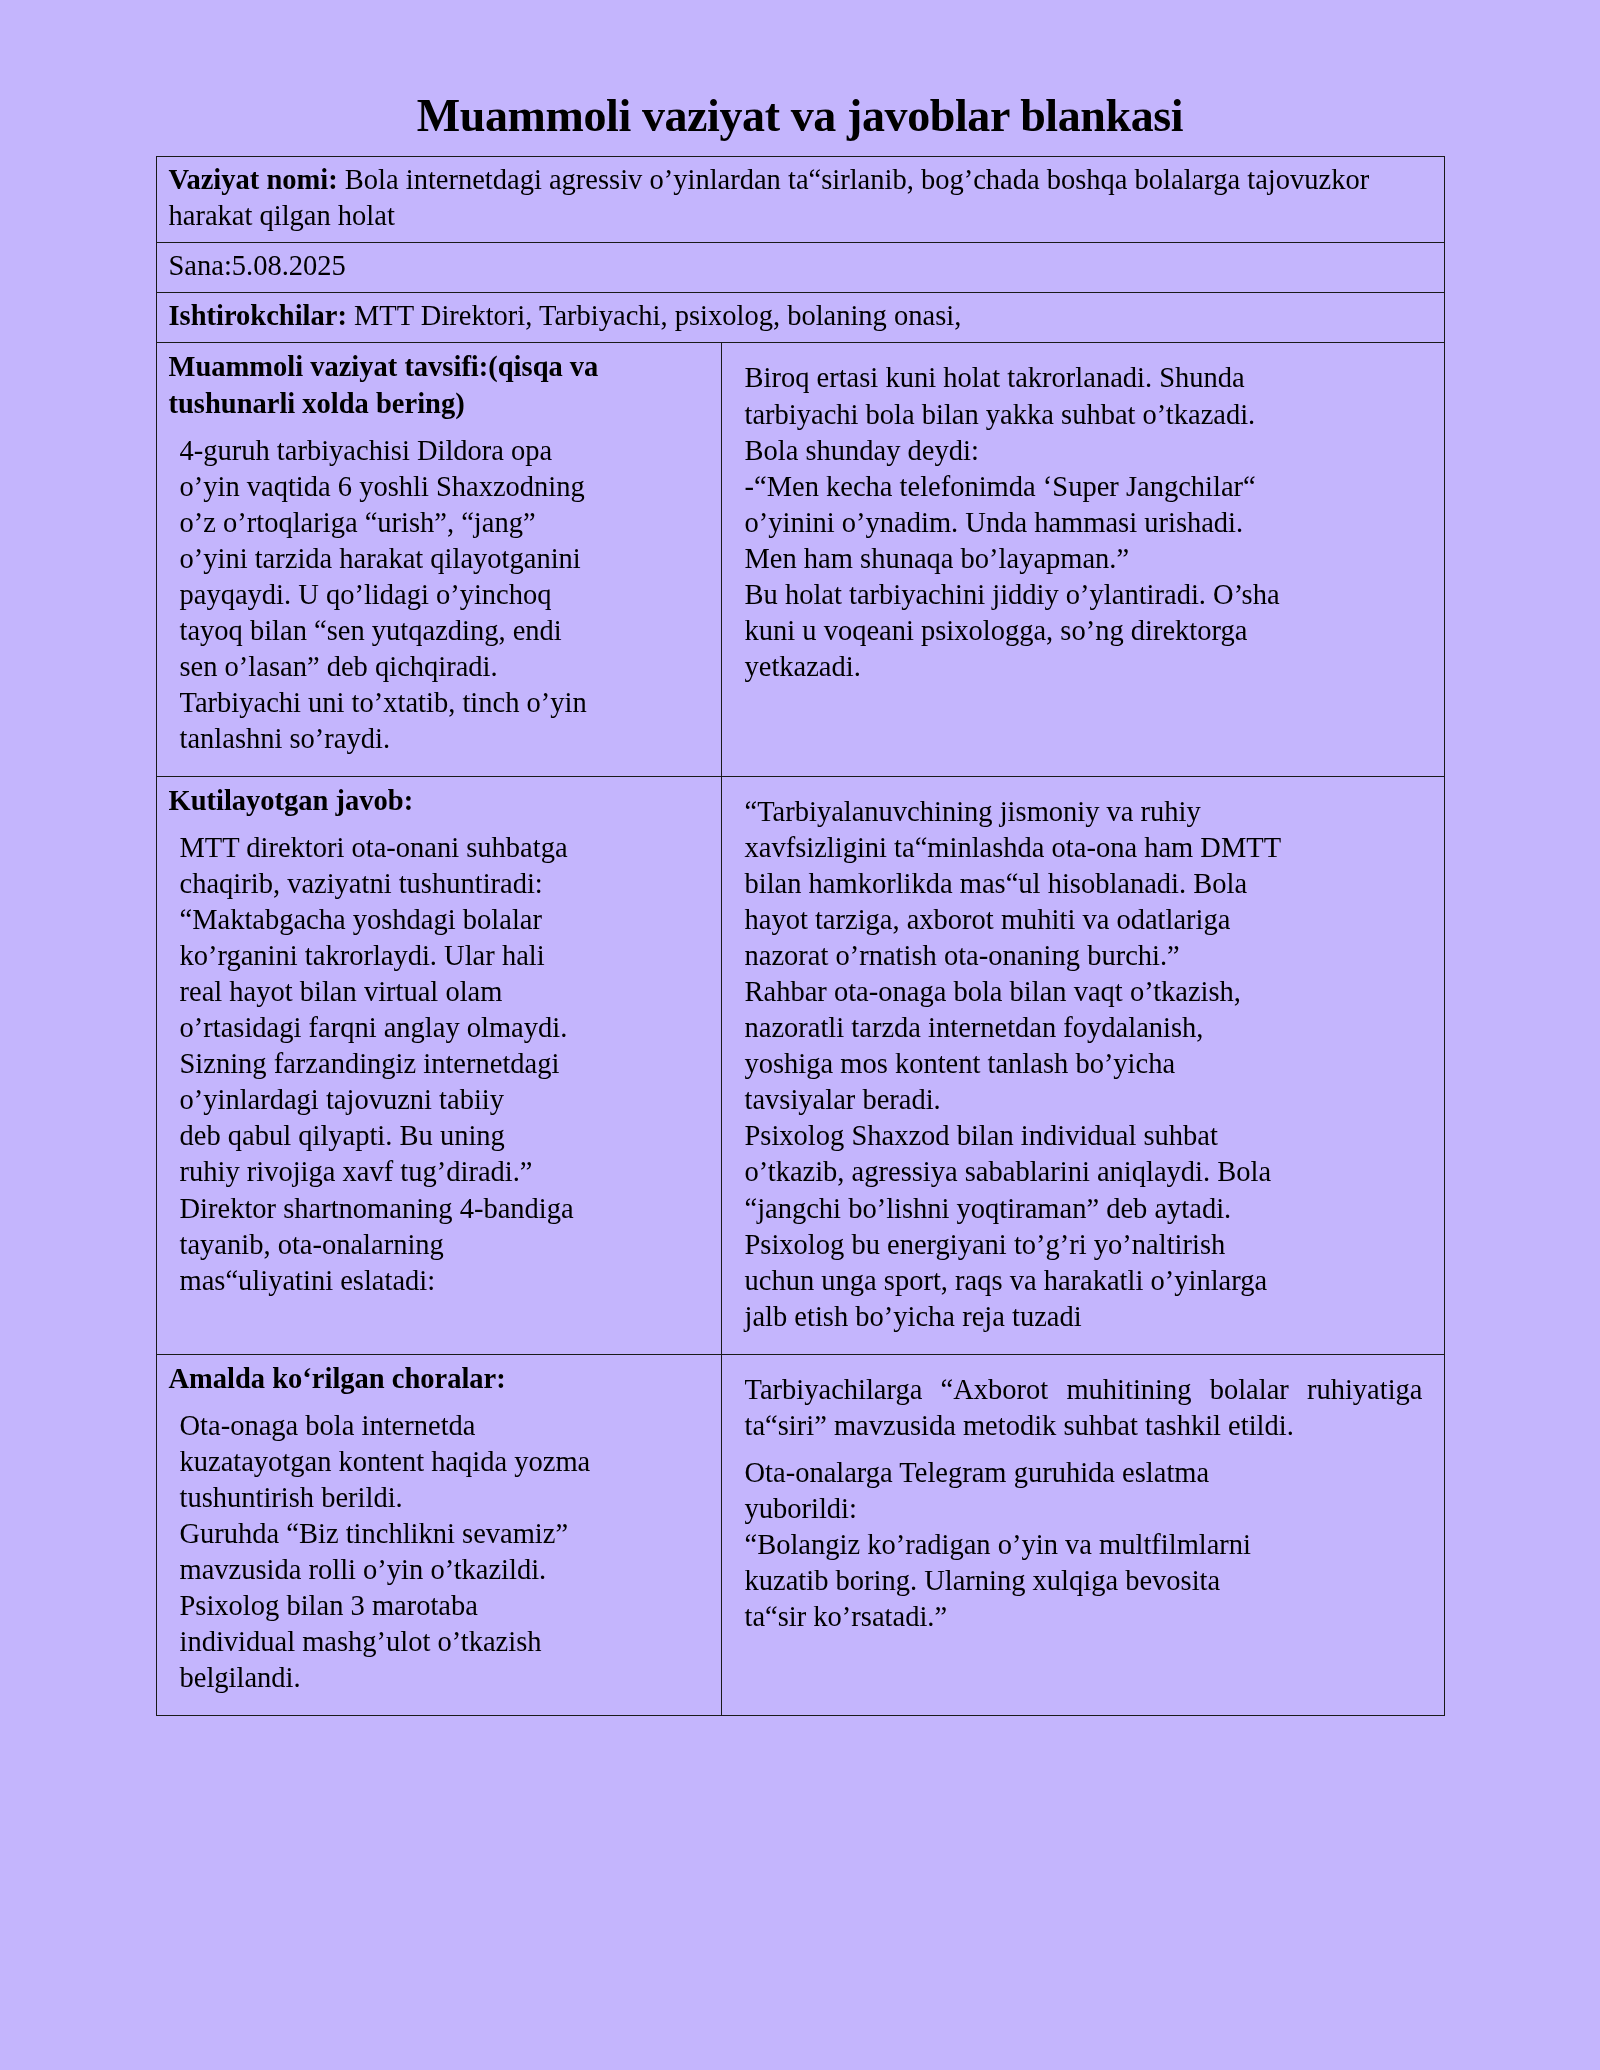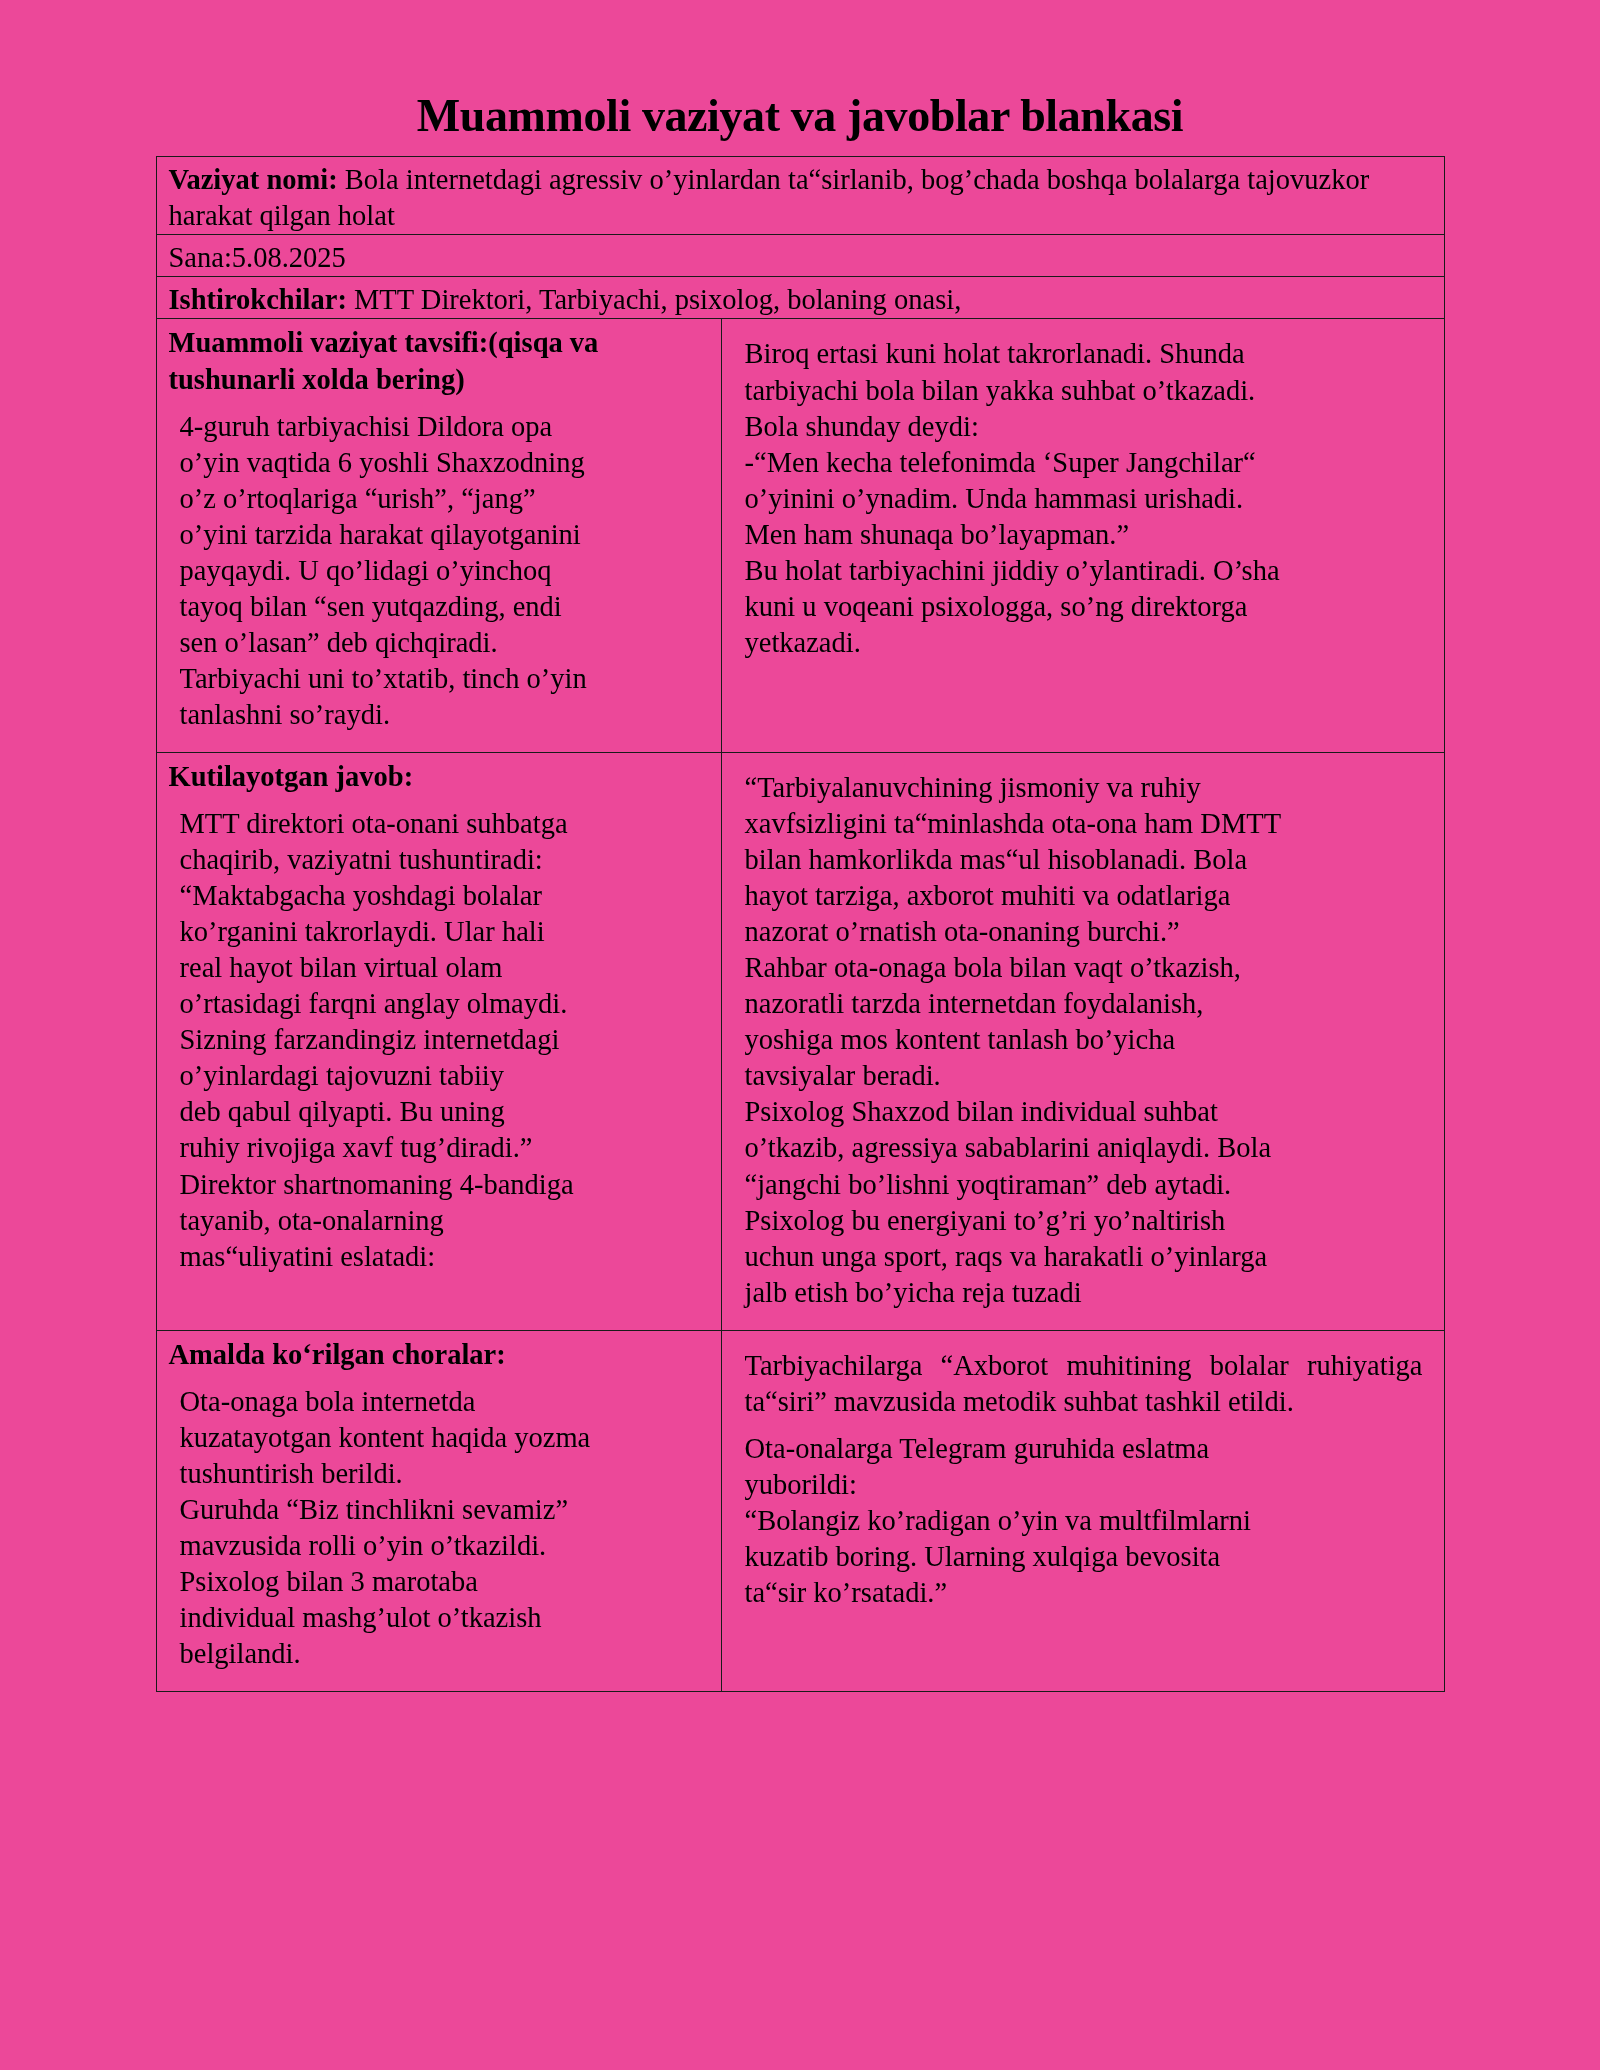--- a/index.html
+++ b/index.html
@@ -14,21 +14,21 @@
     font-family: "Liberation Serif", "DejaVu Serif", serif;
     color: #000000;
     -webkit-font-smoothing: antialiased;
   }
   .page {
     position: relative;
     width: 1600px;
     height: 2070px;
     box-sizing: border-box;
     padding: 0;
-    background: #ec4899;
+    background: #c4b5fd;
   }
 
   
   .doc-title {
     text-align: center;
     font-size: 46px;
     font-weight: bold;
     font-family: "Liberation Serif", "DejaVu Serif", serif;
     letter-spacing: -0.4px;
     margin: 0;
@@ -65,21 +65,21 @@
   .cell-head {
     font-weight: bold;
     margin: 0 0 0 0;
     display: block;
   }
   .justify {
     text-align: justify;
     text-justify: inter-word;
   }
 
-  .row-single td { padding-top: 5px; padding-bottom: 0; }
+  .row-single td { padding-top: 5px; padding-bottom: 8px; }
 
   
   .footer {
     margin: 0 auto;
     width: 1288px;
     padding-top: 58px;
     padding-left: 58px;
     box-sizing: border-box;
   }
   .footer-line {

